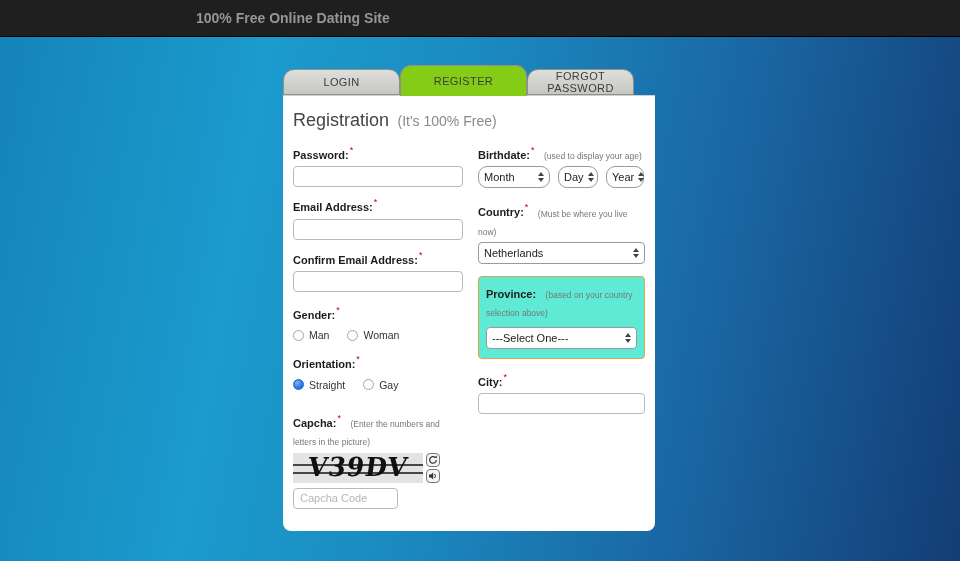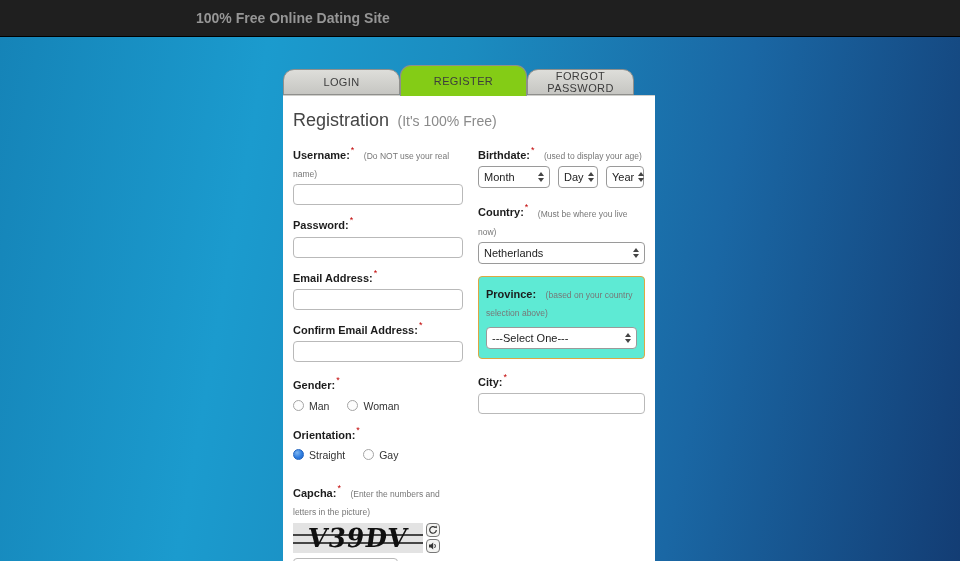--- a/index.html
+++ b/index.html
@@ -112,21 +112,21 @@
   
   .province-box {
     background:#5eead4; border:1px solid #dca843; border-radius:4px;
     padding:7px 7px 9px 7px; margin-top:12px;
   }
 
   .bday-row { display:flex; margin-top:3px; }
   .sel-month { width:72px; }
   .sel-day { width:40px; margin-left:8px; }
   .sel-year { width:38px; margin-left:8px; }
-  .bday-row .select { margin-top:0; }
+  .bday-row .select { margin-top:0;border-radius:9px; }
 </style>
 </head>
 <body>
 
 <div class="topbar">
   <div class="tagline">100% Free Online Dating Site</div>
 </div>
 
 <div class="card-wrap">
   <div class="tabs">
@@ -138,25 +138,20 @@
   <div class="card">
     <div class="title-row">
       <span class="form-title">Registration</span>
       <span class="title-hint">(It's 100% Free)</span>
     </div>
 
     <div class="cols">
 
       <div class="col-left">
 
-        <div class="field">
-          <span class="lbl">Username:</span><span class="req">*</span>
-          <span class="hint">(Do NOT use your real name)</span>
-          <input type="text" value="" style="">
-        </div>
 
         <div class="field">
           <span class="lbl">Password:</span><span class="req">*</span>
           <input type="password" value="" style="">
         </div>
 
         <div class="field">
           <span class="lbl">Email Address:</span><span class="req">*</span>
           <input type="text" value="" style="">
         </div>

